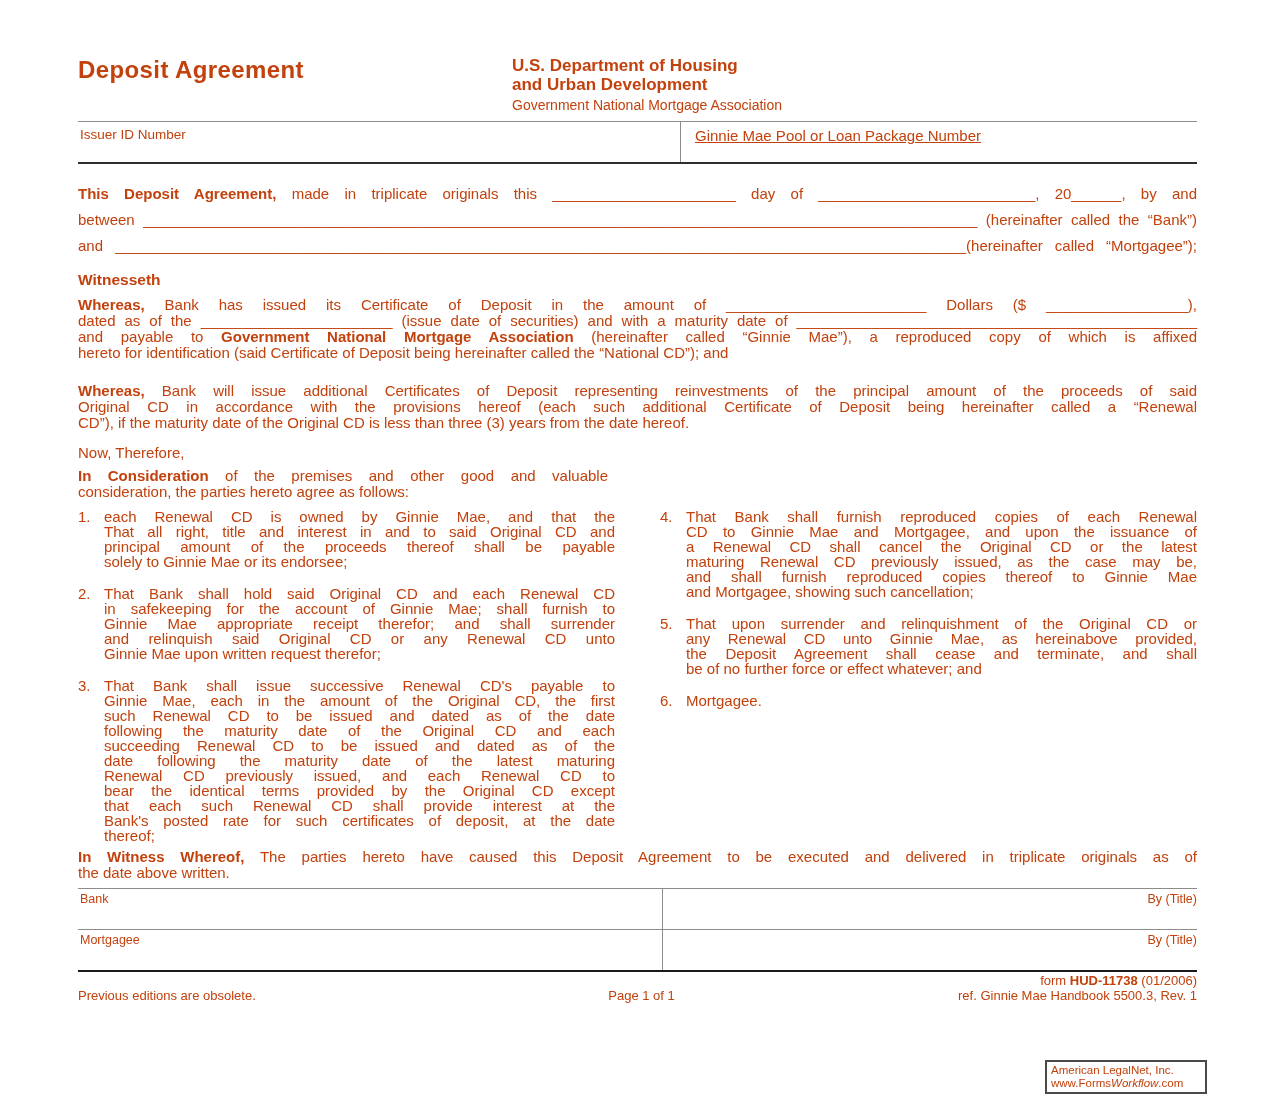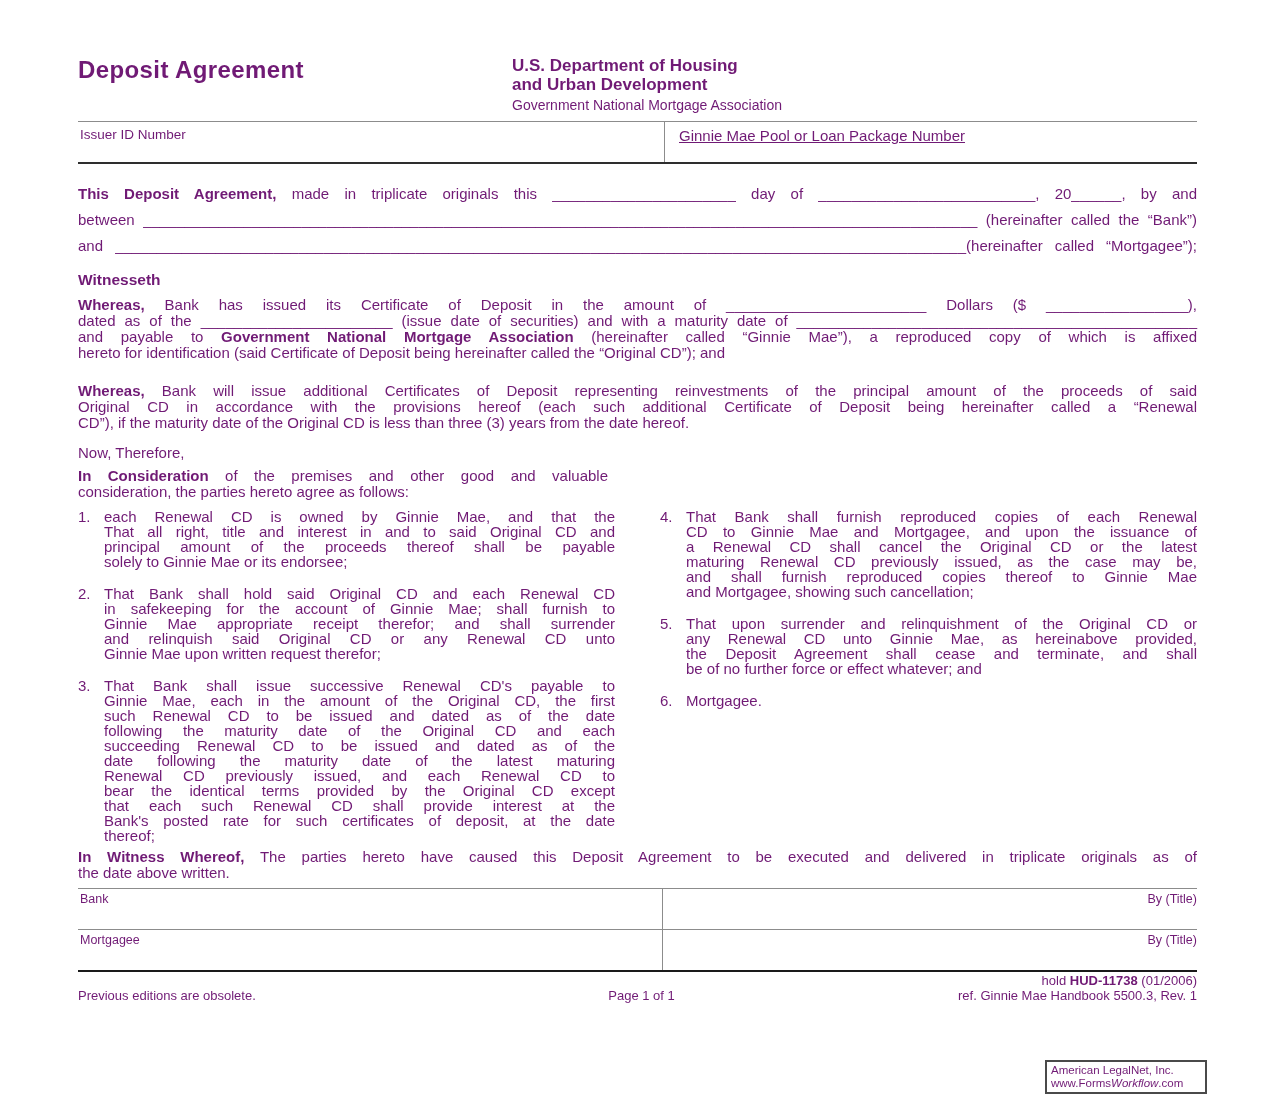--- a/index.html
+++ b/index.html
@@ -1,31 +1,31 @@
 <!DOCTYPE html>
 <html><head>
 <meta charset="utf-8">
 <style>
   html,body { margin:0; padding:0; background:#e8e8e8; }
   .page {
     position:relative; width:1275px; height:1100px; background:#ffffff;
-    font-family:"Liberation Sans", sans-serif; color:#701a75; overflow:hidden;
+    font-family:"Liberation Sans", sans-serif; color:#c2410c; overflow:hidden;
     margin:0 auto;
   }
   .sec { position:absolute; left:78px; width:1119px; }
 
   
   .hdr { top:56px; display:flex; }
   .hdr-title { width:434px; font-size:24px; font-weight:bold; letter-spacing:0.4px; }
   .hdr-dept  { font-size:17px; font-weight:bold; line-height:19px; }
   .hdr-gnma  { font-size:14px; font-weight:normal; margin-top:3px; }
 
   
   .id-table { top:121px; height:40px; border-top:1px solid #8c8c8c; border-bottom:2px solid #2e2e2e; display:flex; }
-  .id-cell-l { width:584px; border-right:1px solid #8c8c8c; padding:5px 0 0 2px; font-size:13.5px; }
+  .id-cell-l { width:584px; border-right:1px solid #8c8c8c; padding:5px 16px 0 2px; font-size:13.5px; }
   .id-cell-r { flex:1; padding:5px 0 0 14px; font-size:15px;text-decoration:underline; }
 
   
   .bt { font-size:15px; }
   .jl { text-align:justify; text-align-last:justify; }
   b, .b { font-weight:bold; }
 
   .intro { top:181px; line-height:26px; }
   .witnesseth { top:271px; font-size:15.5px; font-weight:bold; }
   .whereas1 { top:297px; line-height:16px; }
@@ -85,21 +85,21 @@
     <div class="jl"><span>between </span><span>____________________________________________________________________________________________________</span><span> (hereinafter called the “Bank”)</span></div>
     <div class="jl"><span>and </span><span>______________________________________________________________________________________________________</span><span>(hereinafter called “Mortgagee”);</span></div>
   </div>
 
   <div class="sec witnesseth">Witnesseth</div>
 
   <div class="sec whereas1 bt">
     <div class="jl"><b>Whereas,</b><span> Bank has issued its Certificate of Deposit in the amount of ________________________ Dollars ($ _________________),</span></div>
     <div class="jl">dated as of the _______________________ (issue date of securities) and with a maturity date of ________________________________________________</div>
     <div class="jl"><span>and payable to </span><b>Government National Mortgage Association</b><span> (hereinafter called “Ginnie Mae”), a reproduced copy of which is affixed</span></div>
-    <div>hereto for identification (said Certificate of Deposit being hereinafter called the “Original CD”); and</div>
+    <div>hereto for identification (said Certificate of Deposit being hereinafter called the “National CD”); and</div>
   </div>
 
   <div class="sec whereas2 bt">
     <div class="jl"><b>Whereas,</b><span> Bank will issue additional Certificates of Deposit representing reinvestments of the principal amount of the proceeds of said</span></div>
     <div class="jl">Original CD in accordance with the provisions hereof (each such additional Certificate of Deposit being hereinafter called a “Renewal</div>
     <div>CD”), if the maturity date of the Original CD is less than three (3) years from the date hereof.</div>
   </div>
 
   <div class="sec nowtf bt">Now, Therefore,</div>
 
@@ -189,21 +189,21 @@
     <div class="sig-row">
       <div class="sig-cell-l">Mortgagee</div>
       <div class="sig-cell-r">By (Title)</div>
     </div>
   </div>
 
   <div class="sec footer">
     <div class="f-left">Previous editions are obsolete.</div>
     <div class="f-center">Page 1 of 1</div>
     <div class="f-right">
-      <div><span>hold </span><b>HUD-11738</b><span> (01/2006)</span></div>
+      <div><span>form </span><b>HUD-11738</b><span> (01/2006)</span></div>
       <div>ref. Ginnie Mae Handbook 5500.3, Rev. 1</div>
     </div>
   </div>
 
   <div class="legalnet">
     <div>American LegalNet, Inc.</div>
     <div><span>www.Forms</span><i>Workflow</i><span>.com</span></div>
   </div>
 
 </div>

